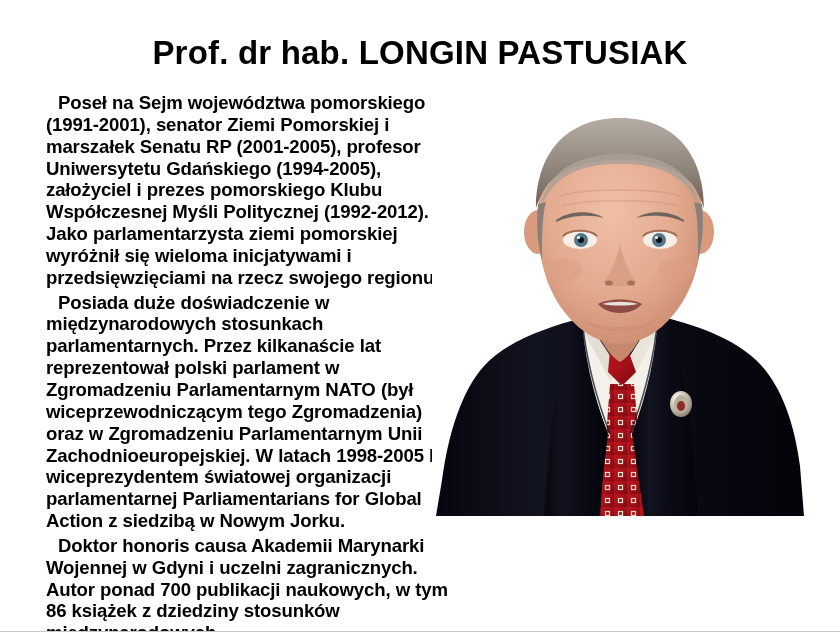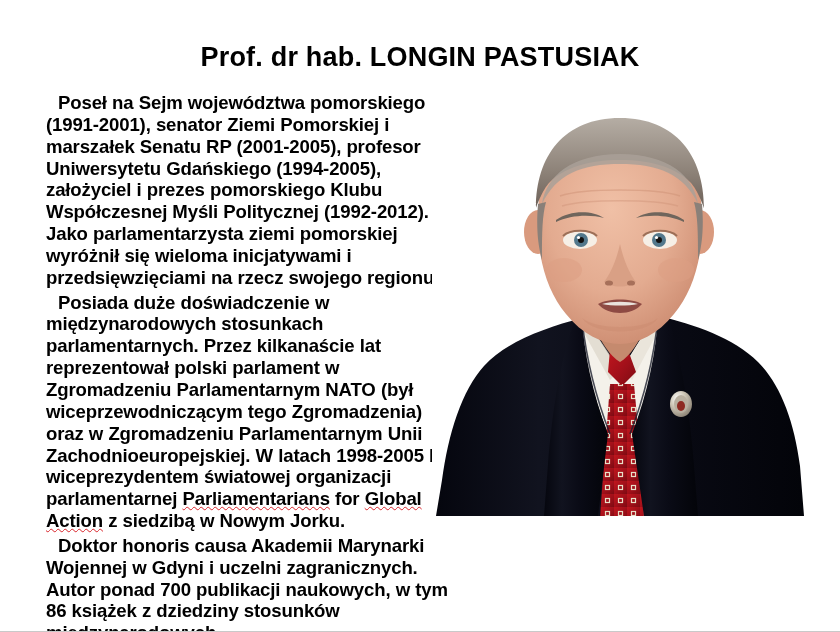--- a/index.html
+++ b/index.html
@@ -21,26 +21,25 @@
     box-sizing: border-box;
   }
 
   
   .slide-title {
     position: absolute;
     left: 0;
     top: 34px;
     width: 840px;
     text-align: center;
-    font-size: 27px;
+    font-size: 33px;
     font-weight: bold;
     color: #000000;
     letter-spacing: 0.2px;
     white-space: nowrap;
-    margin-top: 8px;
   }
 
   
   .body-text {
     position: absolute;
     left: 46px;
     top: 92px;
     width: 418px;
   }
   .para {
@@ -50,21 +49,20 @@
     color: #000000;
     margin: 0 0 3px 0;
     text-indent: 12px;
     letter-spacing: -0.15px;
     word-spacing: 0.2px;
   }
   .para:last-child { margin-bottom: 0; }
 
   
   .misspell {
-    text-decoration: underline;
     text-decoration-style: wavy;
     text-decoration-color: #d8232a;
     text-decoration-thickness: 1px;
     text-underline-offset: 1px;
   }
 
   
   .portrait {
     position: absolute;
     left: 432px;

